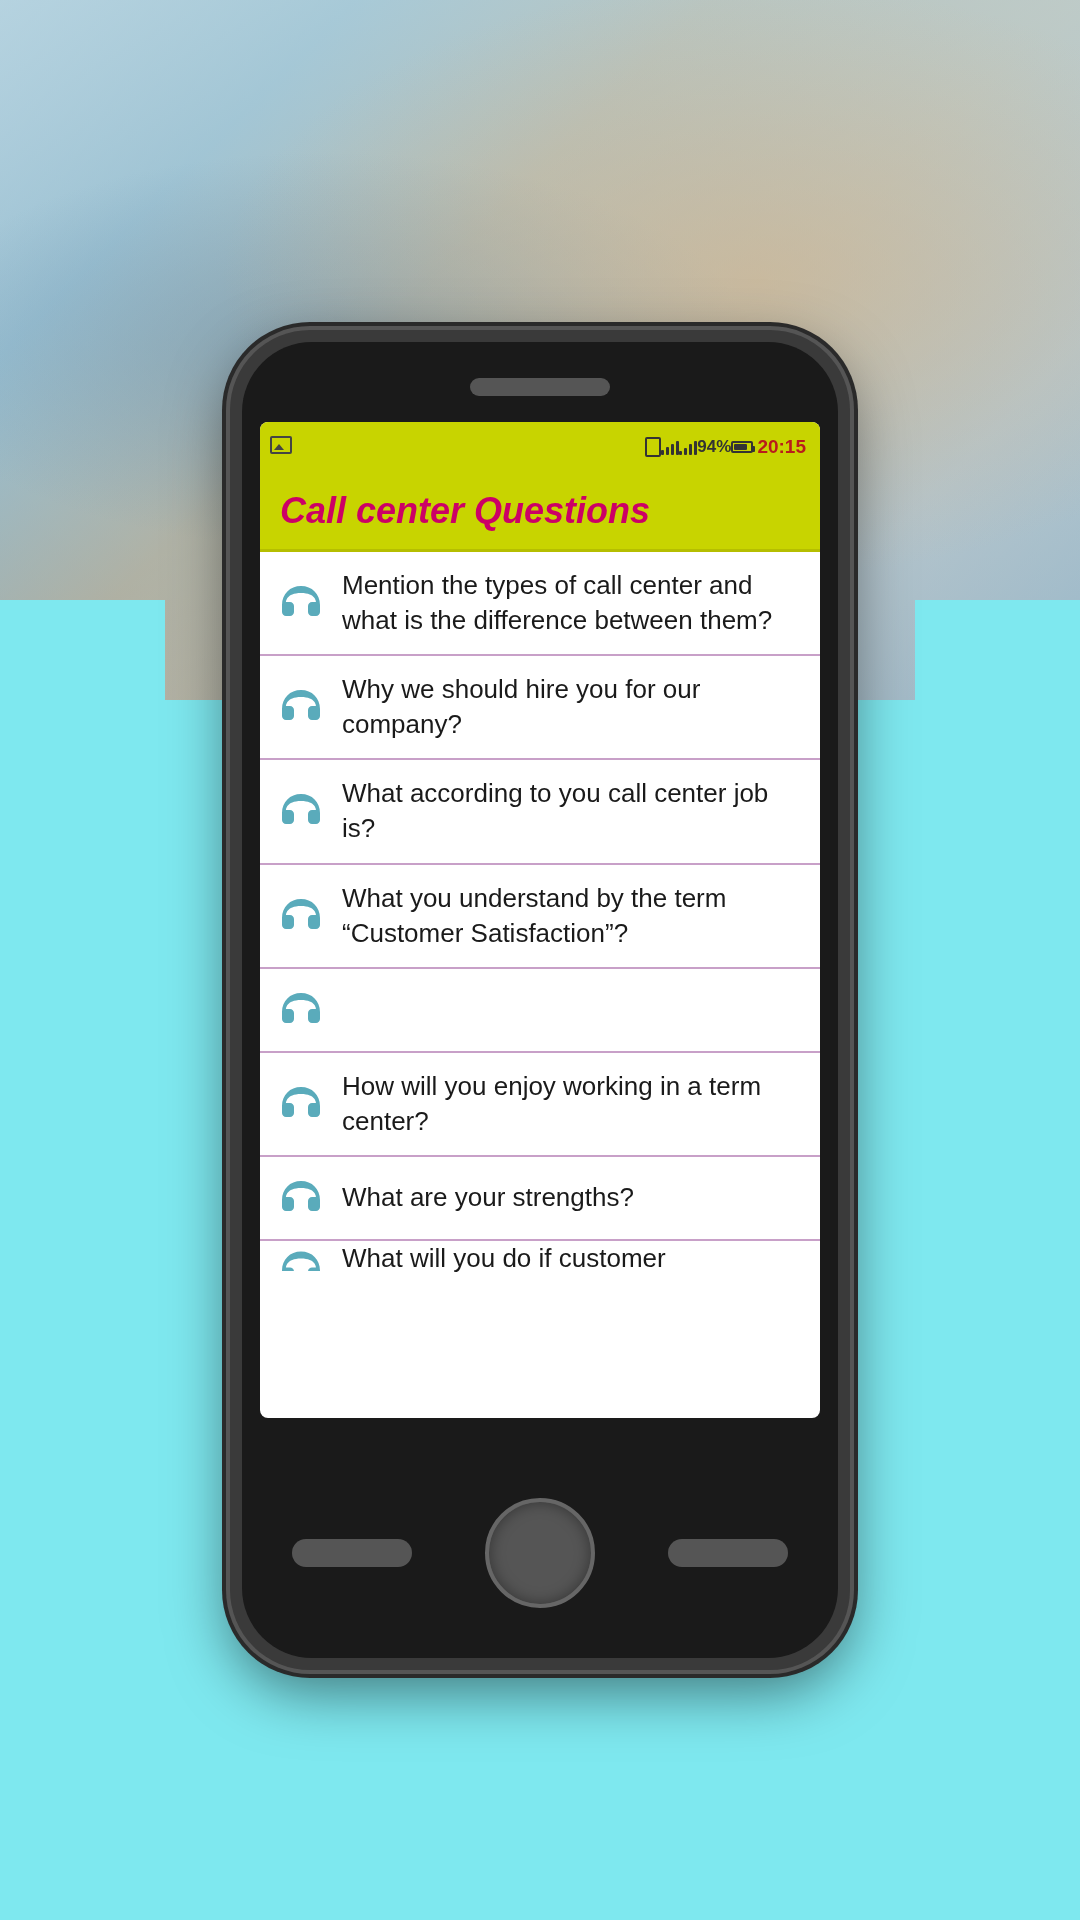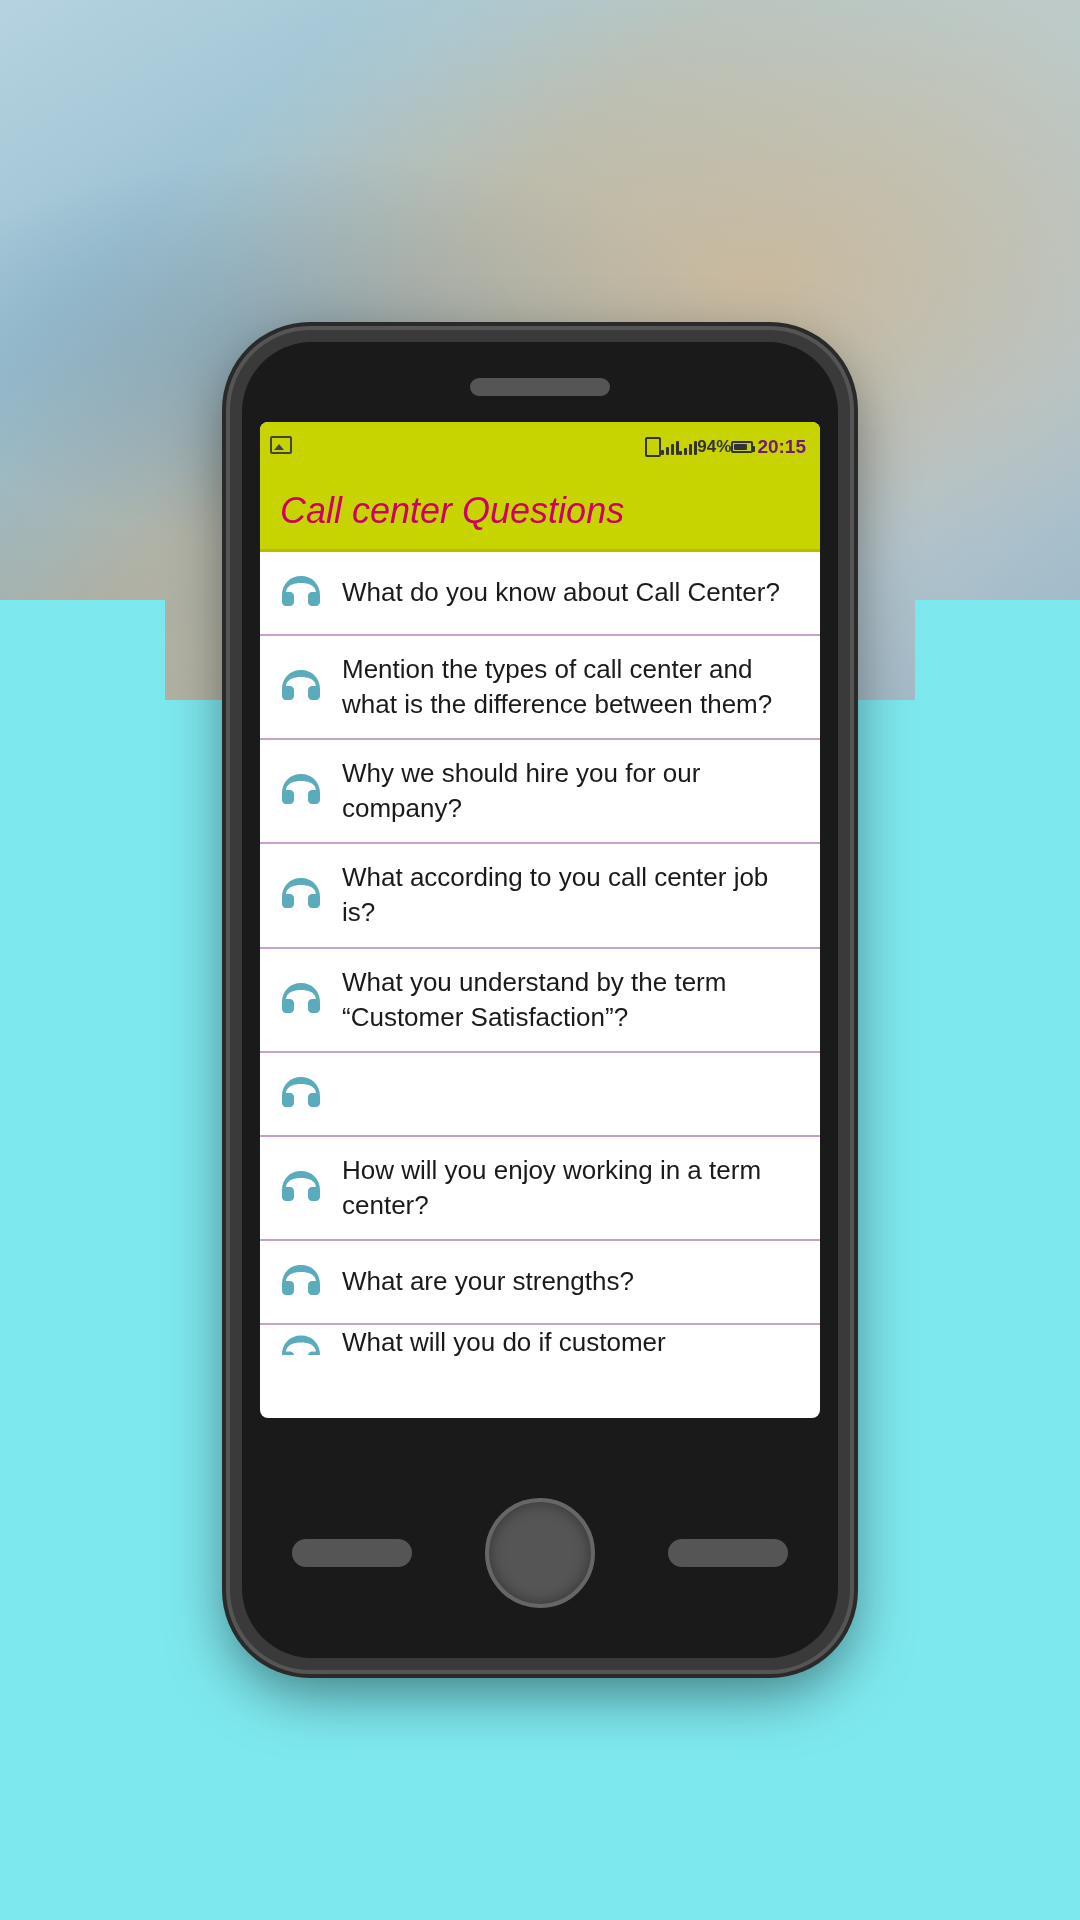--- a/index.html
+++ b/index.html
@@ -136,21 +136,21 @@
       height: 80px;
       background: #c8d400;
       display: flex;
       align-items: center;
       padding: 0 20px;
       border-bottom: 3px solid #b5be00;
     }
 
     .app-title {
       font-size: 36px;
-      font-weight: normal;
+      font-weight: bold;
       color: #cc0066;
       font-style: italic;
     }
 
     
     .questions-list {
       background: white;
       overflow: hidden;
     }
 
@@ -286,39 +286,30 @@
 
           <span style="font-size:17px;color:#333;font-weight:bold;">94%</span>
 
           <div style="display:inline-flex;align-items:center;">
             <div style="width:22px;height:12px;border:2px solid #333;border-radius:2px;position:relative;display:inline-block;">
               <div style="position:absolute;top:1px;left:1px;bottom:1px;right:4px;background:#333;border-radius:1px;"></div>
               <div style="position:absolute;top:3px;right:-4px;width:3px;height:6px;background:#333;border-radius:0 1px 1px 0;"></div>
             </div>
           </div>
 
-          <span style="font-size:19px;color:#701a75;font-weight:bold;margin-left:4px;">20:15</span>
+          <span style="font-size:19px;color:#b91c1c;font-weight:bold;margin-left:4px;">20:15</span>
         </div>
       </div>
 
       <div class="app-header">
         <span class="app-title">Call center Questions</span>
       </div>
 
       <div class="questions-list" id="questions-container">
 
-      <div class="question-item">
-      <div class="headphone-icon">
-        
-<svg viewBox="0 0 50 50" fill="none" xmlns="http://www.w3.org/2000/svg">
-  <path d="M25 8 C14 8 6 16 6 27 L6 34 C6 36.2 7.8 38 10 38 L14 38 C16.2 38 18 36.2 18 34 L18 28 C18 25.8 16.2 24 14 24 L10 24 C10 24 10 15 25 15 C40 15 40 24 40 24 L36 24 C33.8 24 32 25.8 32 28 L32 34 C32 36.2 33.8 38 36 38 L40 38 C42.2 38 44 36.2 44 34 L44 27 C44 16 36 8 25 8Z" fill="#5aabbb"></path>
-</svg>
-      </div>
-      <span class="question-text">What do you know about Call Center?</span>
-    </div>
           <div class="question-item">
       <div class="headphone-icon">
         
 <svg viewBox="0 0 50 50" fill="none" xmlns="http://www.w3.org/2000/svg">
   <path d="M25 8 C14 8 6 16 6 27 L6 34 C6 36.2 7.8 38 10 38 L14 38 C16.2 38 18 36.2 18 34 L18 28 C18 25.8 16.2 24 14 24 L10 24 C10 24 10 15 25 15 C40 15 40 24 40 24 L36 24 C33.8 24 32 25.8 32 28 L32 34 C32 36.2 33.8 38 36 38 L40 38 C42.2 38 44 36.2 44 34 L44 27 C44 16 36 8 25 8Z" fill="#5aabbb"></path>
 </svg>
       </div>
       <span class="question-text">Mention the types of call center and what is the difference between them?</span>
     </div>
           <div class="question-item">

